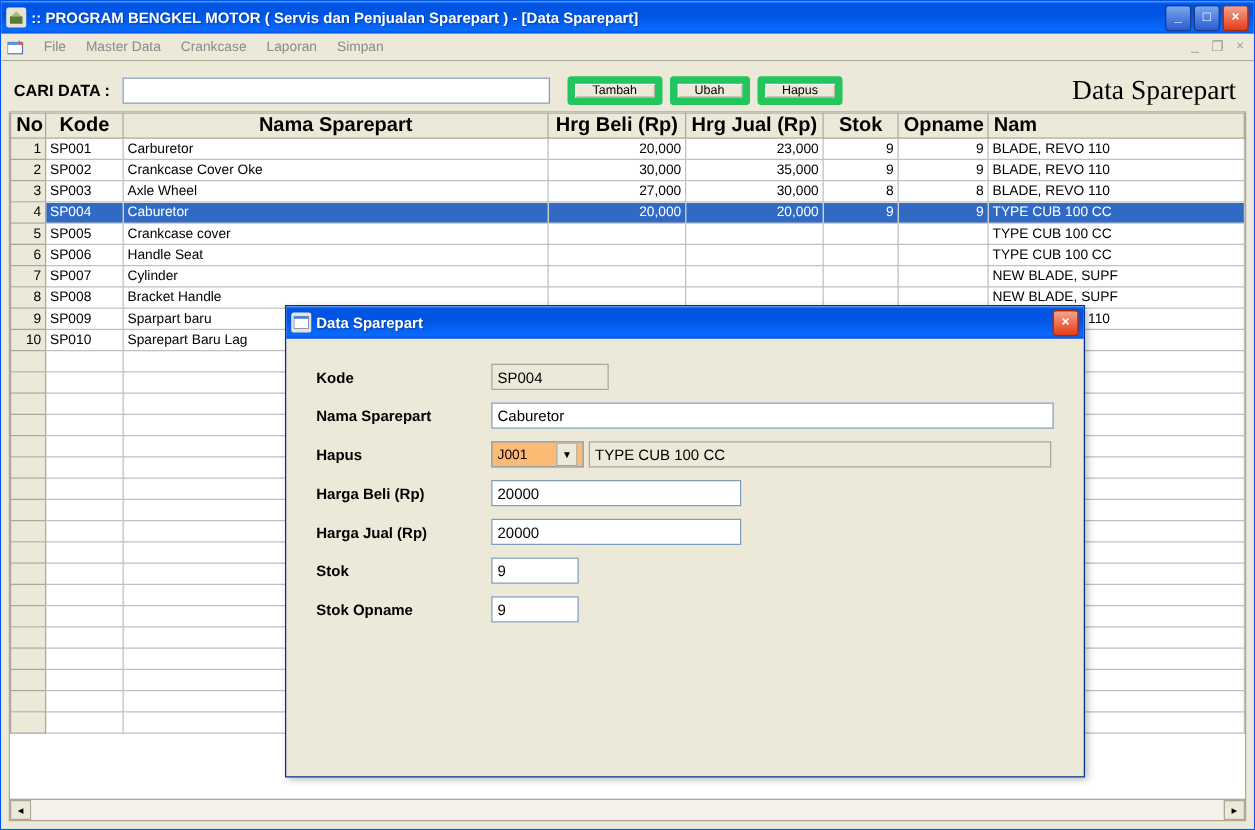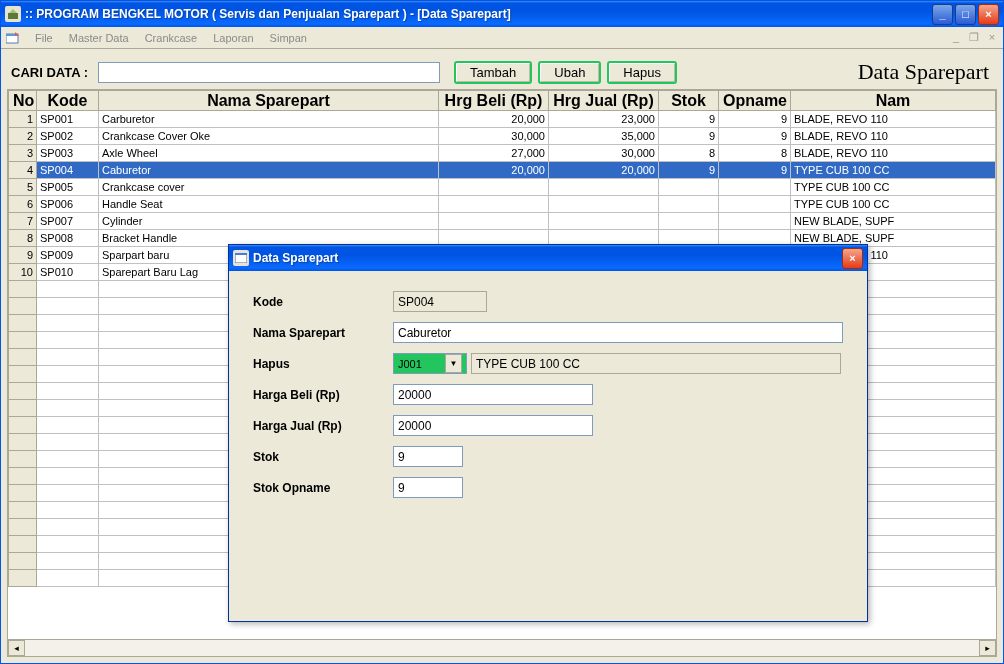--- a/index.html
+++ b/index.html
@@ -19,21 +19,21 @@
 .menubar .mi { padding: 2px 8px; color:#8a8a8a; }
 .menubar .mdibtns { margin-left:auto; display:flex; gap:4px; color:#999; }
 .menubar .mdibtns span { width:14px; text-align:center; }
 
 .client { flex:1; background:#ece9d8; padding:6px; display:flex; flex-direction:column; position:relative; }
 
 .topbar { height:34px; display:flex; align-items:center; gap:6px; padding:0 4px; }
 .topbar .lbl { font-weight:bold; font-size:13px; margin-right:4px; }
 .topbar input.search { width:342px; height:21px; border:1px solid #7f9db9; background:white; padding:0 3px; }
 .topbar .spacer { width:2px; }
-.btn { height:23px; padding:0 14px; background:#ece9d8; border:2px solid #22c55e; border-radius:3px; box-shadow: inset 1px 1px 0 #fff, inset -1px -1px 0 #c0bba8; font-size:13px;text-align:right; }
+.btn { height:23px; padding:0 14px; background:#ece9d8; border:6px solid #22c55e; border-radius:3px; box-shadow: inset 1px 1px 0 #fff, inset -1px -1px 0 #c0bba8; font-size:10px;text-align:right; }
 .page-title { margin-left:auto; font-family:"Times New Roman",serif; font-size:22px; margin-right:4px; }
 
 .grid-wrap { flex:1; border:1px solid #aca899; background:white; overflow:hidden; position:relative; }
 table.grid { border-collapse:collapse; width:100%; table-layout:fixed; }
 table.grid th { background:#ece9d8; border:1px solid #aca899; height:20px; font-weight:bold; font-size:16px; padding:0 4px; text-align:center; white-space:nowrap; overflow:hidden; }
 table.grid td { border:1px solid #c0c0c0; height:17px; padding:0 3px; white-space:nowrap; overflow:hidden; }
 table.grid td.num, table.grid th.num { text-align:right; }
 table.grid td.rowhead { background:#ece9d8; text-align:right; border:1px solid #aca899; }
 table.grid tr.selected td { background:#316ac5; color:white; }
 table.grid tr.selected td.rowhead { background:#ece9d8; color:black; }
@@ -44,21 +44,21 @@
 .hscroll .track { flex:1; background:#f3f1e9; }
 
 
 .dialog { position:absolute; left:227px; top:195px; width:640px; height:378px; border:1px solid #003399; background:#ece9d8; box-shadow:2px 2px 6px rgba(0,0,0,.3); display:flex; flex-direction:column; }
 .dialog .titlebar { height:26px; }
 .dialog .body { flex:1; padding:20px 24px 12px 24px; position:relative; }
 .form-row { display:flex; align-items:center; margin-bottom:10px; }
 .form-row .flab { width:140px; font-weight:bold; font-size:12px; }
 .form-row input, .form-row .combo { height:21px; border:1px solid #7f9db9; background:white; padding:0 4px; font-size:12px; }
 .form-row input[readonly] { background:#ece9d8; border:1px solid #aca899; }
-.form-row .combo { display:flex; align-items:center; background:#22c55e; }
+.form-row .combo { display:flex; align-items:center; background:#fdba74; }
 .form-row .combo .cbtn { width:17px; height:19px; background:#ece9d8; border:1px solid #aca899; margin-left:2px; display:flex; align-items:center; justify-content:center; font-size:8px; }
 .dialog .btnrow { display:flex; gap:8px; justify-content:flex-end; padding:0 22px 18px 0; }
 .dialog .btnrow .btn { width:76px; }
 
 .watermark { position:absolute; left:280px; top:220px; font-size:58px; font-weight:bold; font-style:italic; color:rgba(100,120,30,.35); transform:rotate(-14deg); pointer-events:none; font-family:"Times New Roman",serif; letter-spacing:-2px; }
 
 </style>
 </head>
 <body>
 
@@ -124,21 +124,21 @@
         </colgroup>
         <thead>
           <tr>
             <th>No</th>
             <th>Kode</th>
             <th>Nama Sparepart</th>
             <th>Hrg Beli (Rp)</th>
             <th>Hrg Jual (Rp)</th>
             <th>Stok</th>
             <th>Opname</th>
-            <th style="text-align:center">Nam</th>
+            <th style="text-align:left">Nam</th>
           </tr>
         </thead>
         <tbody id="grid-body">
             <tr>
               <td class="rowhead">1</td>
               <td>SP001</td>
               <td>Carburetor</td>
               <td class="num">20,000</td>
               <td class="num">23,000</td>
               <td class="num">9</td>

